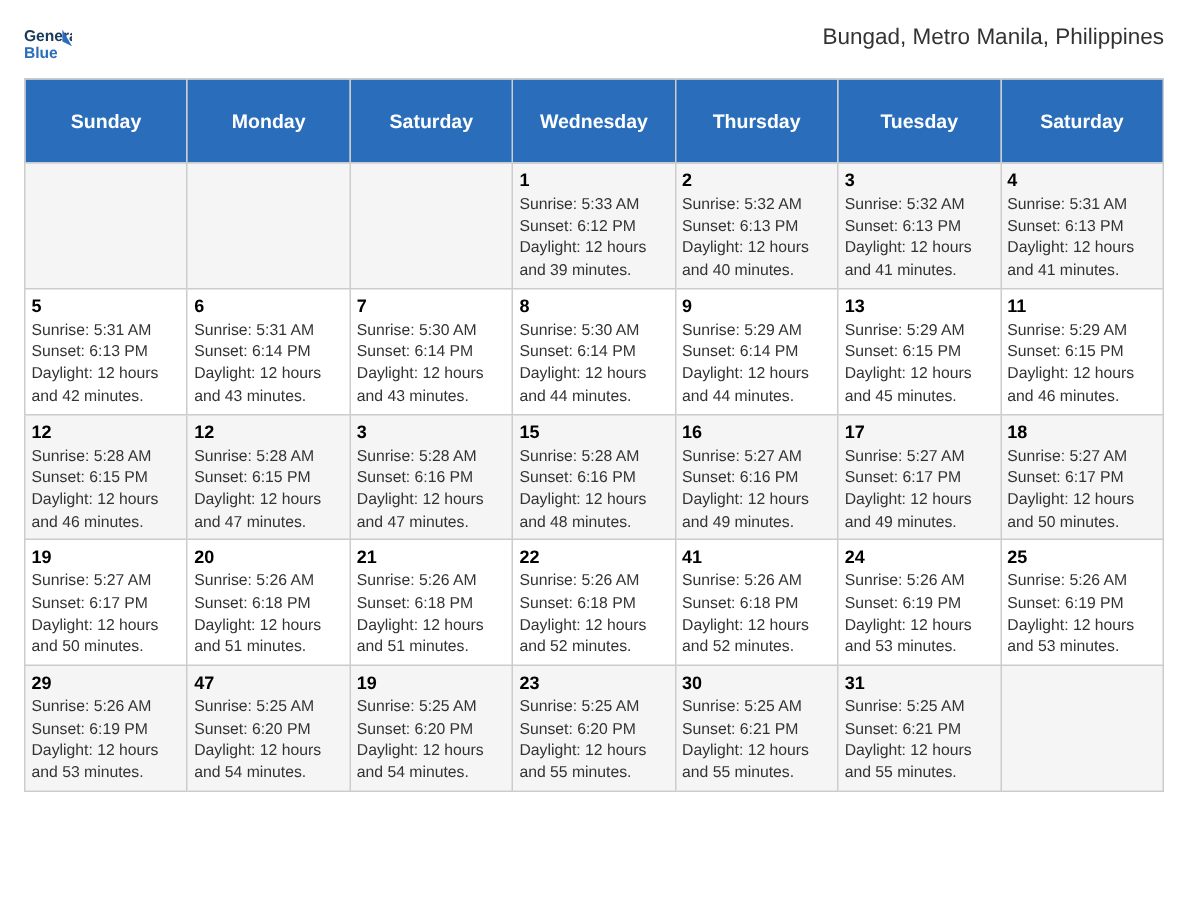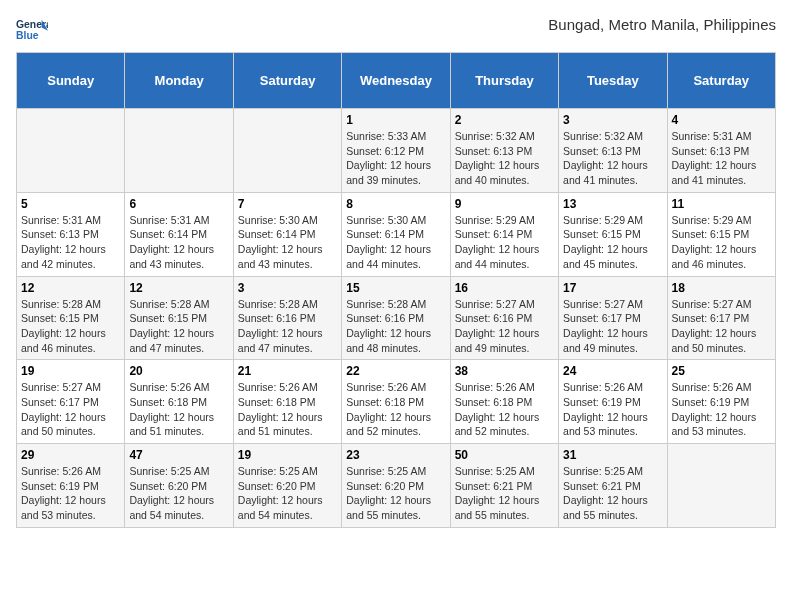--- a/index.html
+++ b/index.html
@@ -270,21 +270,21 @@
 and 51 minutes.</div>
         </td>
         <td>
           <span class="day-num">22</span>
           <div class="day-info" style="white-space: pre-line;">Sunrise: 5:26 AM
 Sunset: 6:18 PM
 Daylight: 12 hours
 and 52 minutes.</div>
         </td>
         <td>
-          <span class="day-num">38</span>
+          <span class="day-num">41</span>
           <div class="day-info" style="white-space: pre-line;">Sunrise: 5:26 AM
 Sunset: 6:18 PM
 Daylight: 12 hours
 and 52 minutes.</div>
         </td>
         <td>
           <span class="day-num">24</span>
           <div class="day-info" style="white-space: pre-line;">Sunrise: 5:26 AM
 Sunset: 6:19 PM
 Daylight: 12 hours
@@ -321,21 +321,21 @@
 and 54 minutes.</div>
         </td>
         <td>
           <span class="day-num">23</span>
           <div class="day-info" style="white-space: pre-line;">Sunrise: 5:25 AM
 Sunset: 6:20 PM
 Daylight: 12 hours
 and 55 minutes.</div>
         </td>
         <td>
-          <span class="day-num">50</span>
+          <span class="day-num">30</span>
           <div class="day-info" style="white-space: pre-line;">Sunrise: 5:25 AM
 Sunset: 6:21 PM
 Daylight: 12 hours
 and 55 minutes.</div>
         </td>
         <td>
           <span class="day-num">31</span>
           <div class="day-info" style="white-space: pre-line;">Sunrise: 5:25 AM
 Sunset: 6:21 PM
 Daylight: 12 hours

